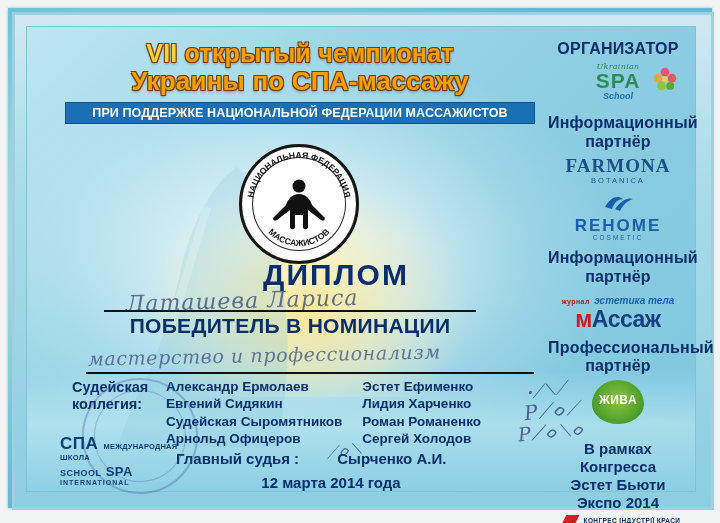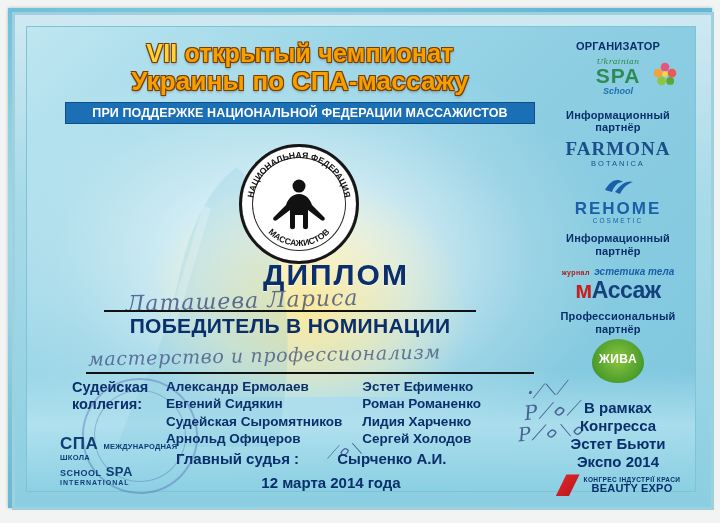--- a/index.html
+++ b/index.html
@@ -255,21 +255,21 @@
     left: 180px; top: 448px;
     width: 250px;
     text-align: center;
     font-size: 15px;
     font-weight: bold;
     color: #0a2f6b;
   }
 
   
   .spons-head {
-    font-size: 11px;
+    font-size: 16px;
     font-weight: bold;
     color: #0a2f6b;
     letter-spacing: 0.2px;
     line-height: 1.15;
     margin-bottom: 4px;
   }
   .spons-block { margin-bottom: 8px; }
 
   .logo-spa-school {
     display: inline-block;
@@ -528,22 +528,22 @@
       </div>
       <div class="judges-cols">
         <div class="judges-col">
           <div>Александр Ермолаев</div>
           <div>Евгений Сидякин</div>
           <div>Судейская Сыромятников</div>
           <div>Арнольд Офицеров</div>
         </div>
         <div class="judges-col">
           <div>Эстет Ефименко</div>
+          <div>Лидия Харченко</div>
           <div>Роман Романенко</div>
-          <div>Лидия Харченко</div>
           <div>Сергей Холодов</div>
         </div>
       </div>
     </div>
 
     <div class="chief">
       <span>Главный судья :</span>
       <span class="chief-name">Сырченко А.И.</span>
     </div>
 

